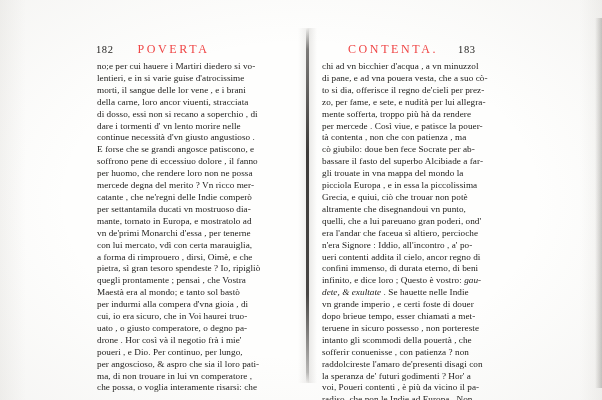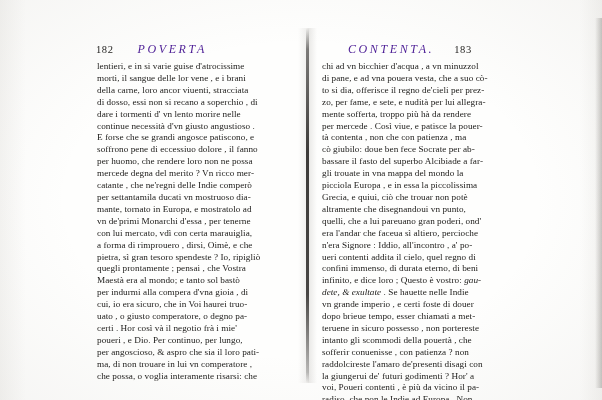--- a/index.html
+++ b/index.html
@@ -95,24 +95,23 @@
   .page.left .page-header  { padding: 0 26px 0 96px; justify-content: flex-start; }
   .page.right .page-header { padding: 0 30px 0 14px; justify-content: flex-start; }
 
   .folio {
     font-family: "Liberation Serif", "DejaVu Serif", serif;
     font-size: 10.5px;
     letter-spacing: 0.6px;
     color: #232220;
   }
   .running-title {
-    font-style: italic;
     font-size: 12px;
     letter-spacing: 2.6px;
-    color: #4c1d95;
+    color: #ef4444;
     white-space: nowrap;
   }
   .page.left .running-title  { margin-left: 24px; }
   .page.right .running-title { margin-left: 28px; }
   .page.left .folio  { order: -1; }
   .page.right .folio { margin-left: 20px; }
 
   .text-block {
     position: absolute;
     top: 37px;
@@ -167,20 +166,21 @@
   <div id="paper-texture"></div>
 
   <div class="page left">
 
     <div class="page-header">
       <span class="folio">182</span>
       <span class="running-title">POVERTA</span>
     </div>
 
     <div class="text-block">
+        <span class="ln">no;e per cui hauere i Martiri diedero si vo-</span>
         <span class="ln">lentieri, e in si varie guise d'atrocissime</span>
         <span class="ln">morti, il sangue delle lor vene , e i brani</span>
         <span class="ln">della carne, loro ancor viuenti, stracciata</span>
         <span class="ln">di dosso, essi non si recano a soperchio , di</span>
         <span class="ln">dare i tormenti d' vn lento morire nelle</span>
         <span class="ln">continue necessità d'vn giusto angustioso .</span>
         <span class="ln">E forse che se grandi angosce patiscono, e</span>
         <span class="ln">soffrono pene di eccessiuo dolore , il fanno</span>
         <span class="ln">per huomo, che rendere loro non ne possa</span>
         <span class="ln">mercede degna del merito ? Vn ricco mer-</span>
@@ -189,21 +189,21 @@
         <span class="ln">mante, tornato in Europa, e mostratolo ad</span>
         <span class="ln">vn de'primi Monarchi d'essa , per tenerne</span>
         <span class="ln">con lui mercato, vdì con certa marauiglia,</span>
         <span class="ln">a forma di rimprouero , dirsi, Oimè, e che</span>
         <span class="ln">pietra, sì gran tesoro spendeste ? Io, ripigliò</span>
         <span class="ln">quegli prontamente ; pensai , che Vostra</span>
         <span class="ln">Maestà era al mondo; e tanto sol bastò</span>
         <span class="ln">per indurmi alla compera d'vna gioia , di</span>
         <span class="ln">cui, io era sicuro, che in Voi haurei truo-</span>
         <span class="ln">uato , o giusto comperatore, o degno pa-</span>
-        <span class="ln">certi . Hor così và il negotio frà i mie'</span>
+        <span class="ln">drone . Hor così và il negotio frà i mie'</span>
         <span class="ln">poueri , e Dio. Per continuo, per lungo,</span>
         <span class="ln">per angoscioso, &amp; aspro che sia il loro pati-</span>
         <span class="ln">ma, di non trouare in lui vn comperatore ,</span>
         <span class="ln">che possa, o voglia interamente risarsi: che</span>
       </div>
 
     <div class="speck">. .</div>
     <div class="catchword">chi</div>
   </div>
 
@@ -224,31 +224,31 @@
         <span class="ln">tà contenta , non che con patienza , ma</span>
         <span class="ln">cò giubilo: doue ben fece Socrate per ab-</span>
         <span class="ln">bassare il fasto del superbo Alcibiade a far-</span>
         <span class="ln">gli trouate in vna mappa del mondo la</span>
         <span class="ln">picciola Europa , e in essa la piccolissima</span>
         <span class="ln">Grecia, e quiui, ciò che trouar non potè</span>
         <span class="ln">altramente che disegnandoui vn punto,</span>
         <span class="ln">quelli, che a lui pareuano gran poderi, ond'</span>
         <span class="ln">era l'andar che faceua sì altiero, percioche</span>
         <span class="ln">n'era Signore : Iddio, all'incontro , a' po-</span>
-        <span class="ln">ueri contenti addita il cielo, quel regno di</span>
+        <span class="ln">ueri contenti addita il cielo, ancor regno di</span>
         <span class="ln">confini immenso, di durata eterno, di beni</span>
         <span class="ln">infinito, e dice loro ; Questo è vostro: <i>gau-</i></span>
         <span class="ln"><i>dete, &amp; exultate</i> . Se hauette nelle Indie</span>
         <span class="ln">vn grande imperio , e certi foste di douer</span>
         <span class="ln">dopo brieue tempo, esser chiamati a met-</span>
         <span class="ln">teruene in sicuro possesso , non portereste</span>
         <span class="ln">intanto gli scommodi della pouertà , che</span>
         <span class="ln">sofferir conuenisse , con patienza ? non</span>
         <span class="ln">raddolcireste l'amaro de'presenti disagi con</span>
-        <span class="ln">la giungerui de' futuri godimenti ? Hor' a</span>
+        <span class="ln">la speranza de' futuri godimenti ? Hor' a</span>
         <span class="ln">voi, Poueri contenti , è più da vicino il pa-</span>
         <span class="ln">radiso, che non le Indie ad Europa . Non</span>
         <span class="ln">vi fà bisogno, per giungerui, vn lungo sof-</span>
       </div>
 
     <div class="speck">. .</div>
     <div class="signature">M   4</div>
     <div class="catchword">fiat</div>
   </div>
 

